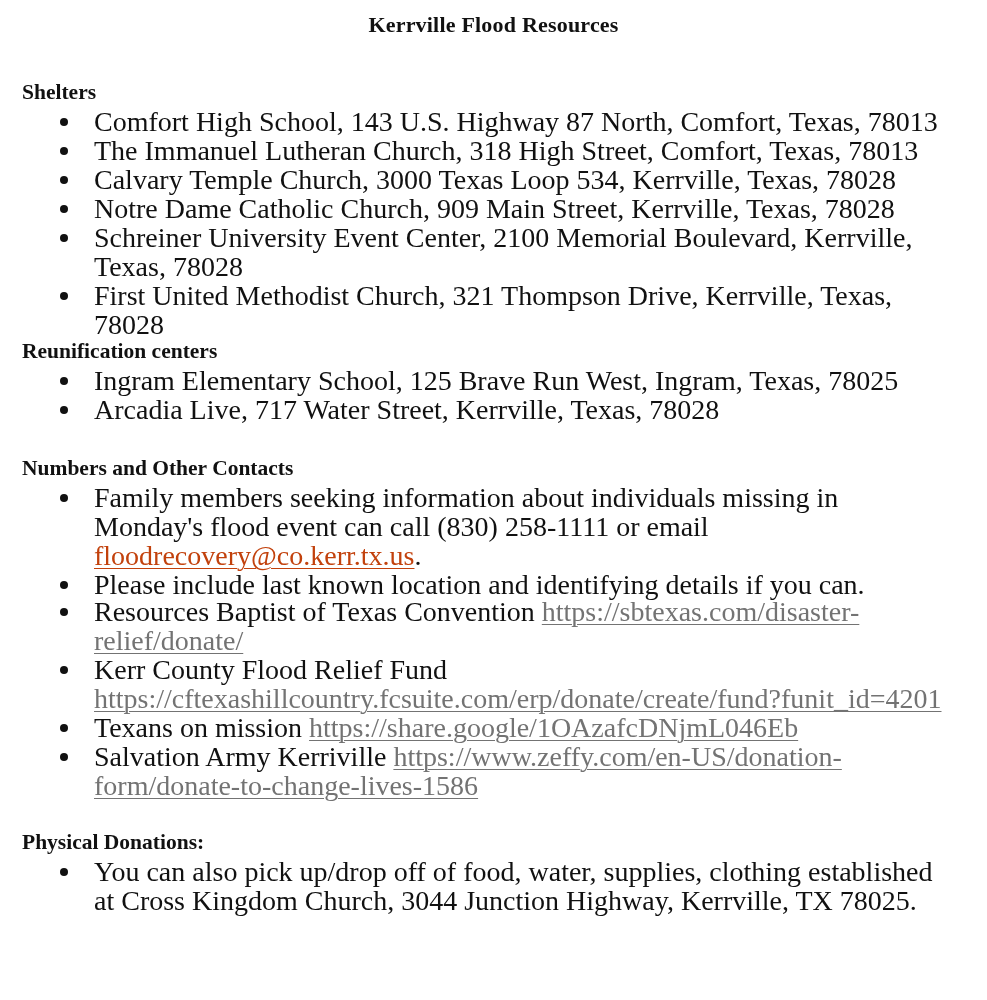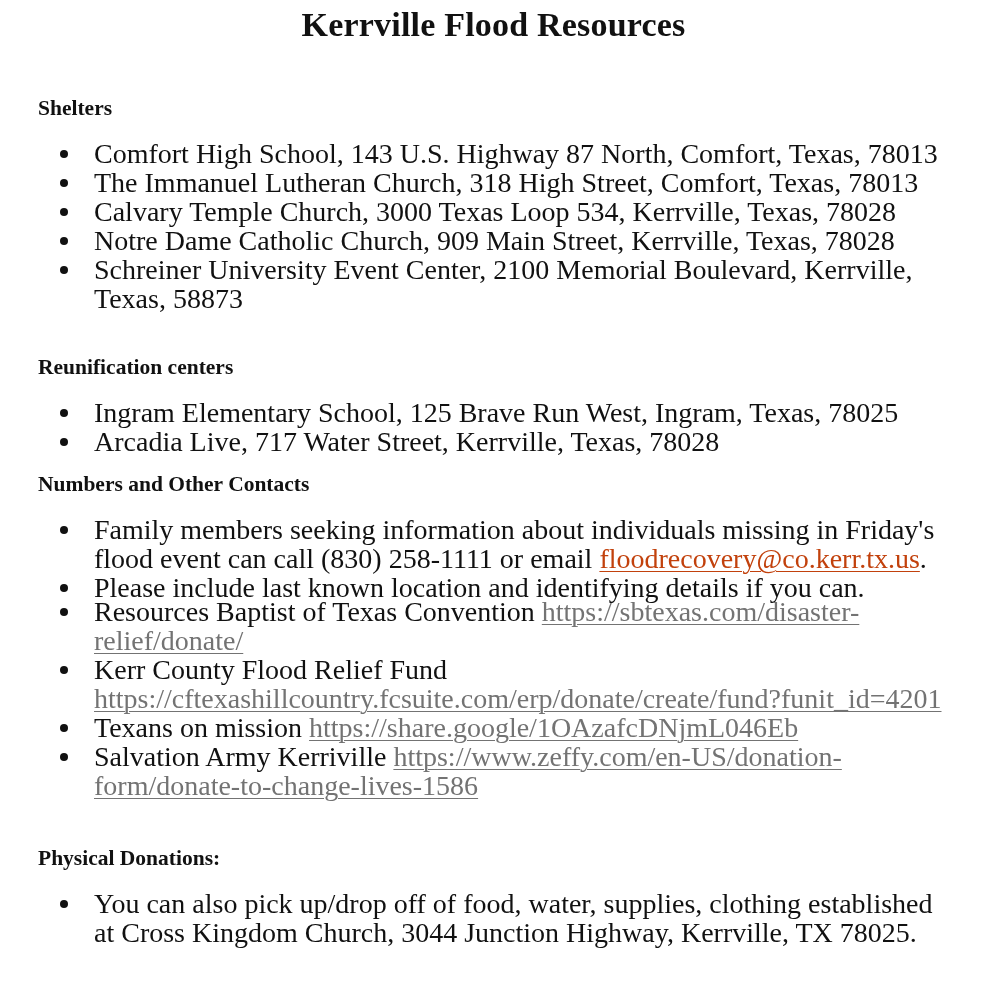--- a/index.html
+++ b/index.html
@@ -23,36 +23,36 @@
       height: 1000px;
     }
     .doc-title {
       position: absolute;
       left: 0;
       width: 987px;
       top: 6px;
       text-align: center;
       font-family: "Liberation Serif", "DejaVu Serif", serif;
       font-weight: bold;
-      font-size: 34px;
+      font-size: 22px;
       line-height: 38px;
       margin: 0;
       letter-spacing: 0.2px;
     }
     .section {
       position: absolute;
       left: 22px;
       width: 950px;
     }
     .section-heading {
       font-family: "Liberation Serif", "DejaVu Serif", serif;
       font-weight: bold;
       font-size: 21.5px;
       line-height: 29px;
-      margin: 16px;
+      margin: 0;
     }
     ul.items {
       list-style: none;
       margin: 0;
       padding: 0;
     }
     ul.items li {
       position: relative;
       padding-left: 72px;
       font-family: "Liberation Serif", "DejaVu Serif", serif;
@@ -96,36 +96,37 @@
 
   <h1 class="doc-title">Kerrville Flood Resources</h1>
 
   <div class="section" id="sec-shelters">
     <h2 class="section-heading">Shelters</h2>
     <ul class="items">
       <li><span class="bullet"></span><span>Comfort High School, 143 U.S. Highway 87 North, Comfort, Texas, 78013</span></li>
       <li><span class="bullet"></span><span>The Immanuel Lutheran Church, 318 High Street, Comfort, Texas, 78013</span></li>
       <li><span class="bullet"></span><span>Calvary Temple Church, 3000 Texas Loop 534, Kerrville, Texas, 78028</span></li>
       <li><span class="bullet"></span><span>Notre Dame Catholic Church, 909 Main Street, Kerrville, Texas, 78028</span></li>
-      <li><span class="bullet"></span><span>Schreiner University Event Center, 2100 Memorial Boulevard, Kerrville, Texas, 58873</span></li>
+      <li><span class="bullet"></span><span>Schreiner University Event Center, 2100 Memorial Boulevard, Kerrville, Texas, 78028</span></li>
+      <li><span class="bullet"></span><span>First United Methodist Church, 321 Thompson Drive, Kerrville, Texas, 78028</span></li>
     </ul>
   </div>
 
   <div class="section" id="sec-reunification">
     <h2 class="section-heading">Reunification centers</h2>
     <ul class="items">
       <li><span class="bullet"></span><span>Ingram Elementary School, 125 Brave Run West, Ingram, Texas, 78025</span></li>
       <li><span class="bullet"></span><span>Arcadia Live, 717 Water Street, Kerrville, Texas, 78028</span></li>
     </ul>
   </div>
 
   <div class="section" id="sec-contacts">
     <h2 class="section-heading">Numbers and Other Contacts</h2>
     <ul class="items">
-      <li><span class="bullet"></span><span>Family members seeking information about individuals missing in Friday's flood event can call (830) 258-1111 or email </span><a class="email-link">floodrecovery@co.kerr.tx.us</a><span>.</span></li>
+      <li><span class="bullet"></span><span>Family members seeking information about individuals missing in Monday's flood event can call (830) 258-1111 or email </span><a class="email-link">floodrecovery@co.kerr.tx.us</a><span>.</span></li>
       <li><span class="bullet"></span><span>Please include last known location and identifying details if you can.</span></li>
     </ul>
   </div>
 
   <div class="section" id="sec-donations">
     <ul class="items">
       <li><span class="bullet"></span><span>Resources Baptist of Texas Convention </span><a class="link">https://sbtexas.com/disaster-relief/donate/</a></li>
       <li><span class="bullet"></span><span>Kerr County Flood Relief Fund </span><br><a class="link">https://cftexashillcountry.fcsuite.com/erp/donate/create/fund?funit_id=4201</a></li>
       <li><span class="bullet"></span><span>Texans on mission </span><a class="link">https://share.google/1OAzafcDNjmL046Eb</a></li>
       <li><span class="bullet"></span><span>Salvation Army Kerriville </span><a class="link">https://www.zeffy.com/en-US/donation-form/donate-to-change-lives-1586</a></li>

